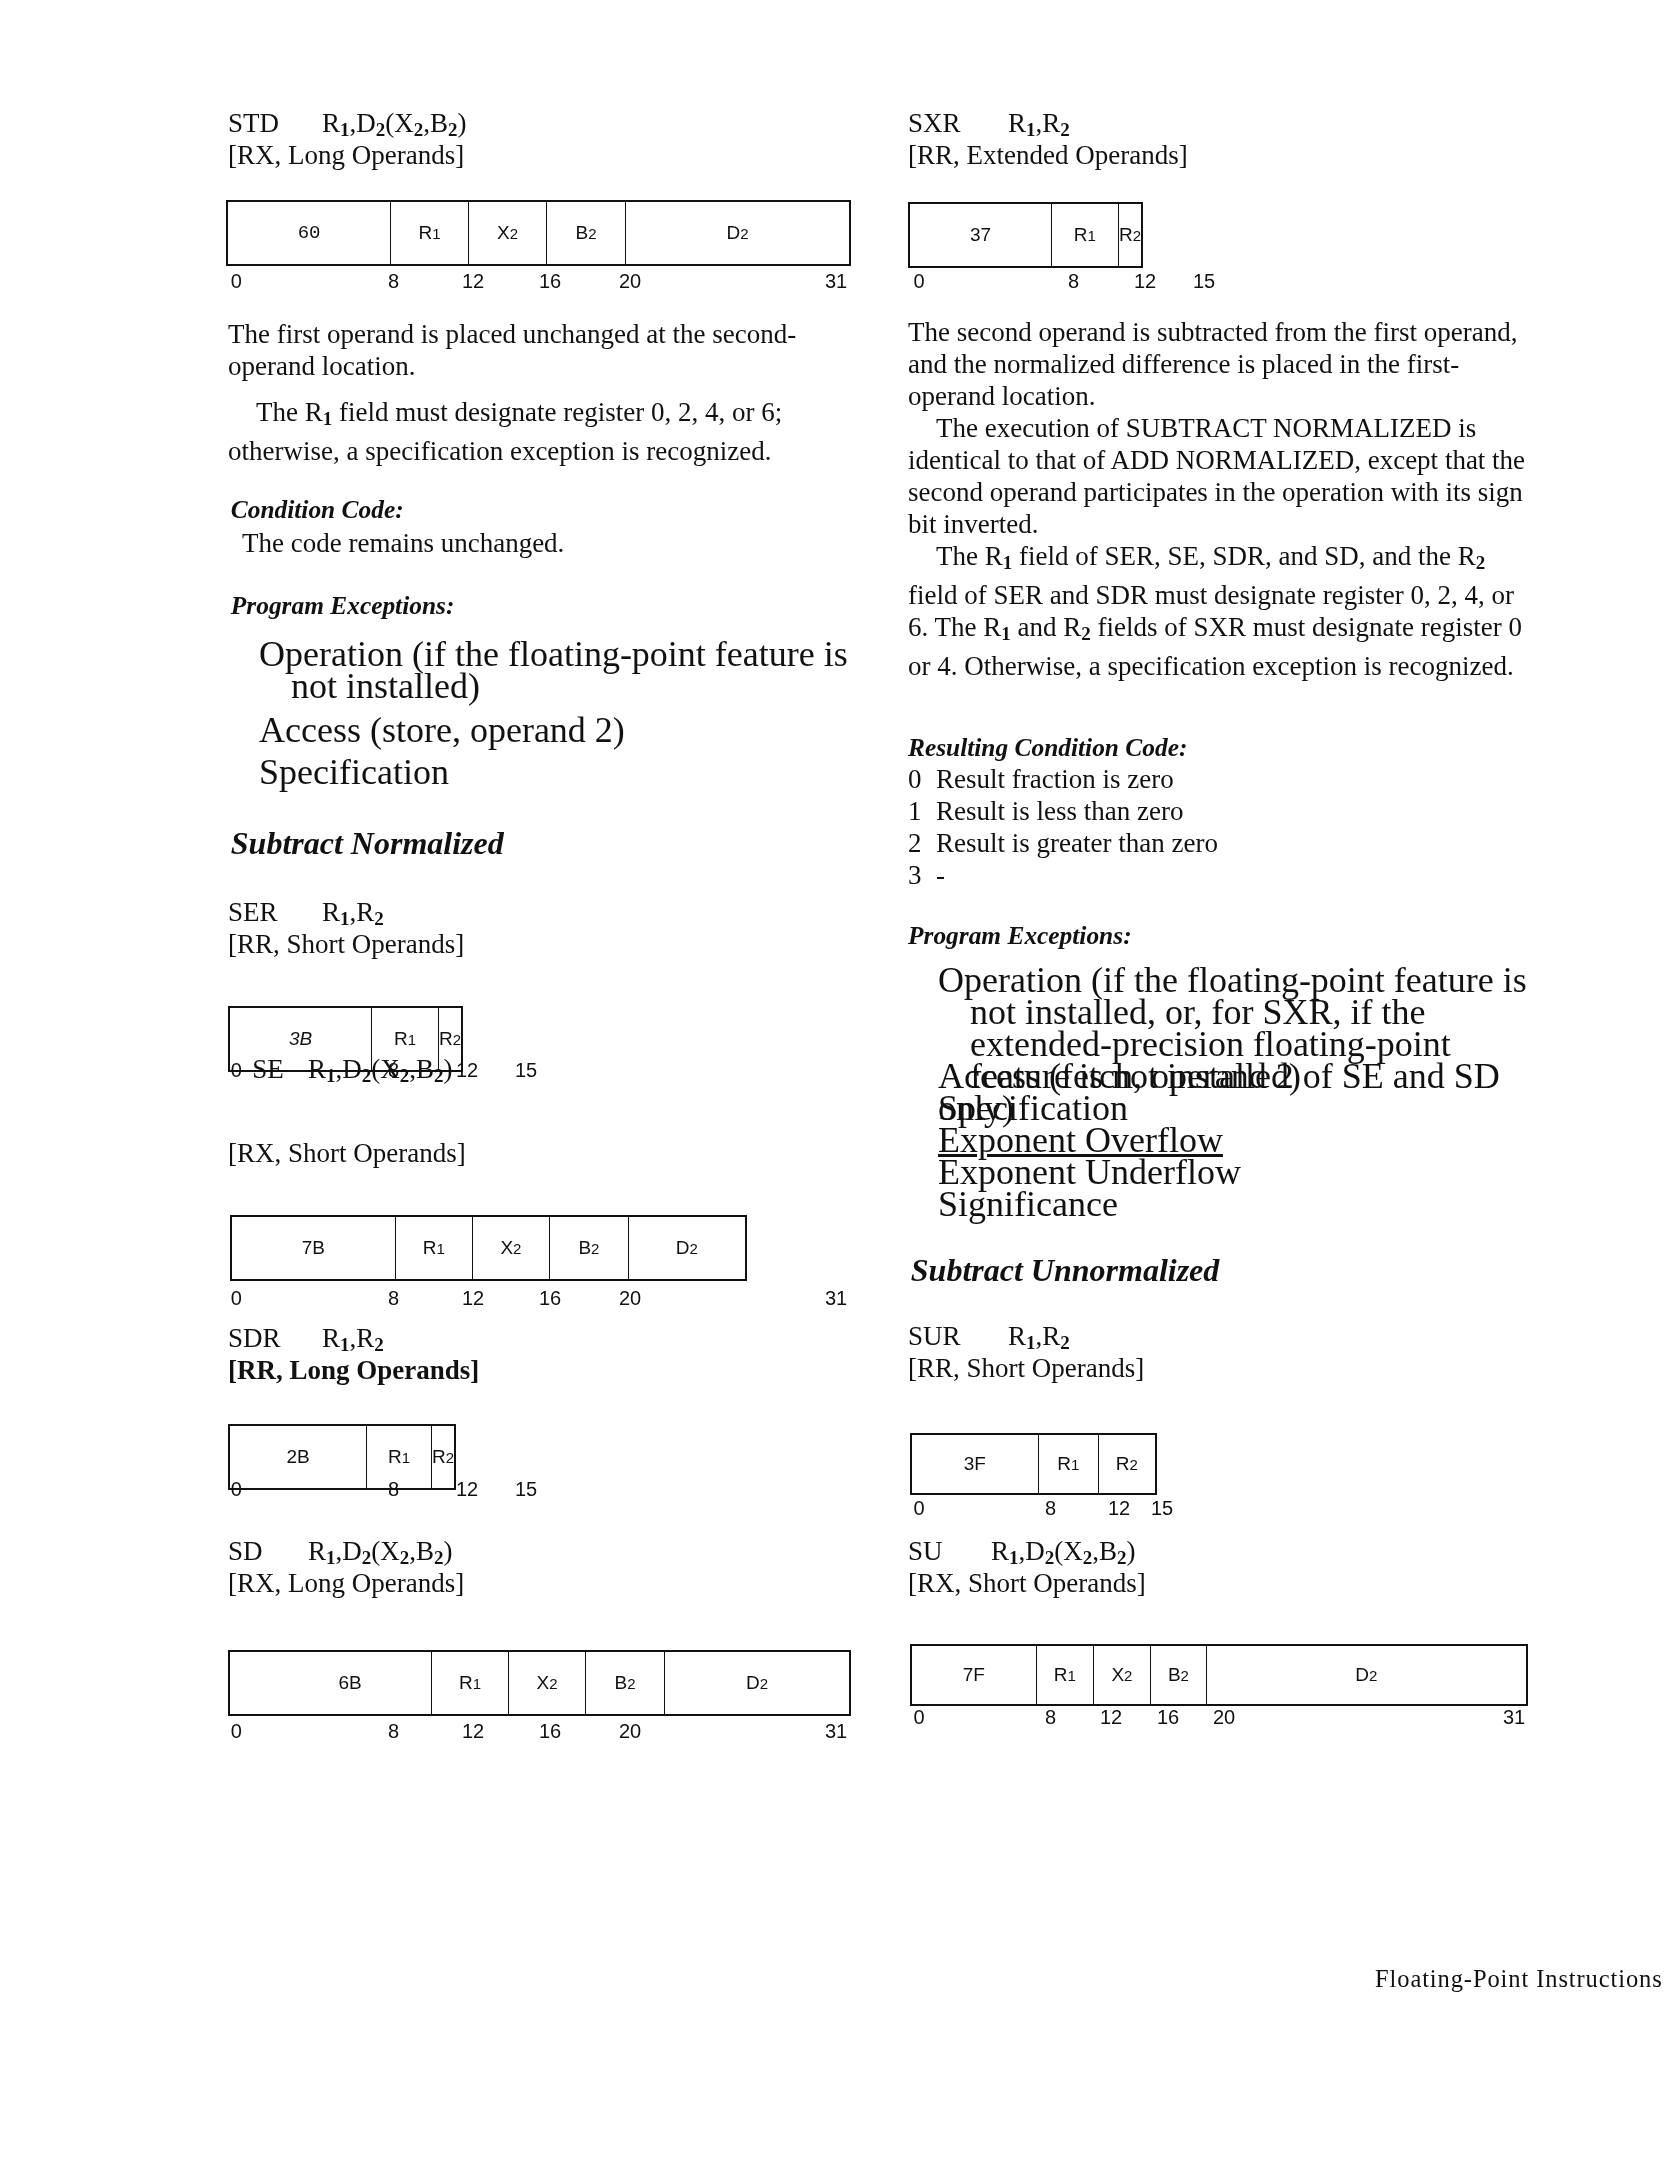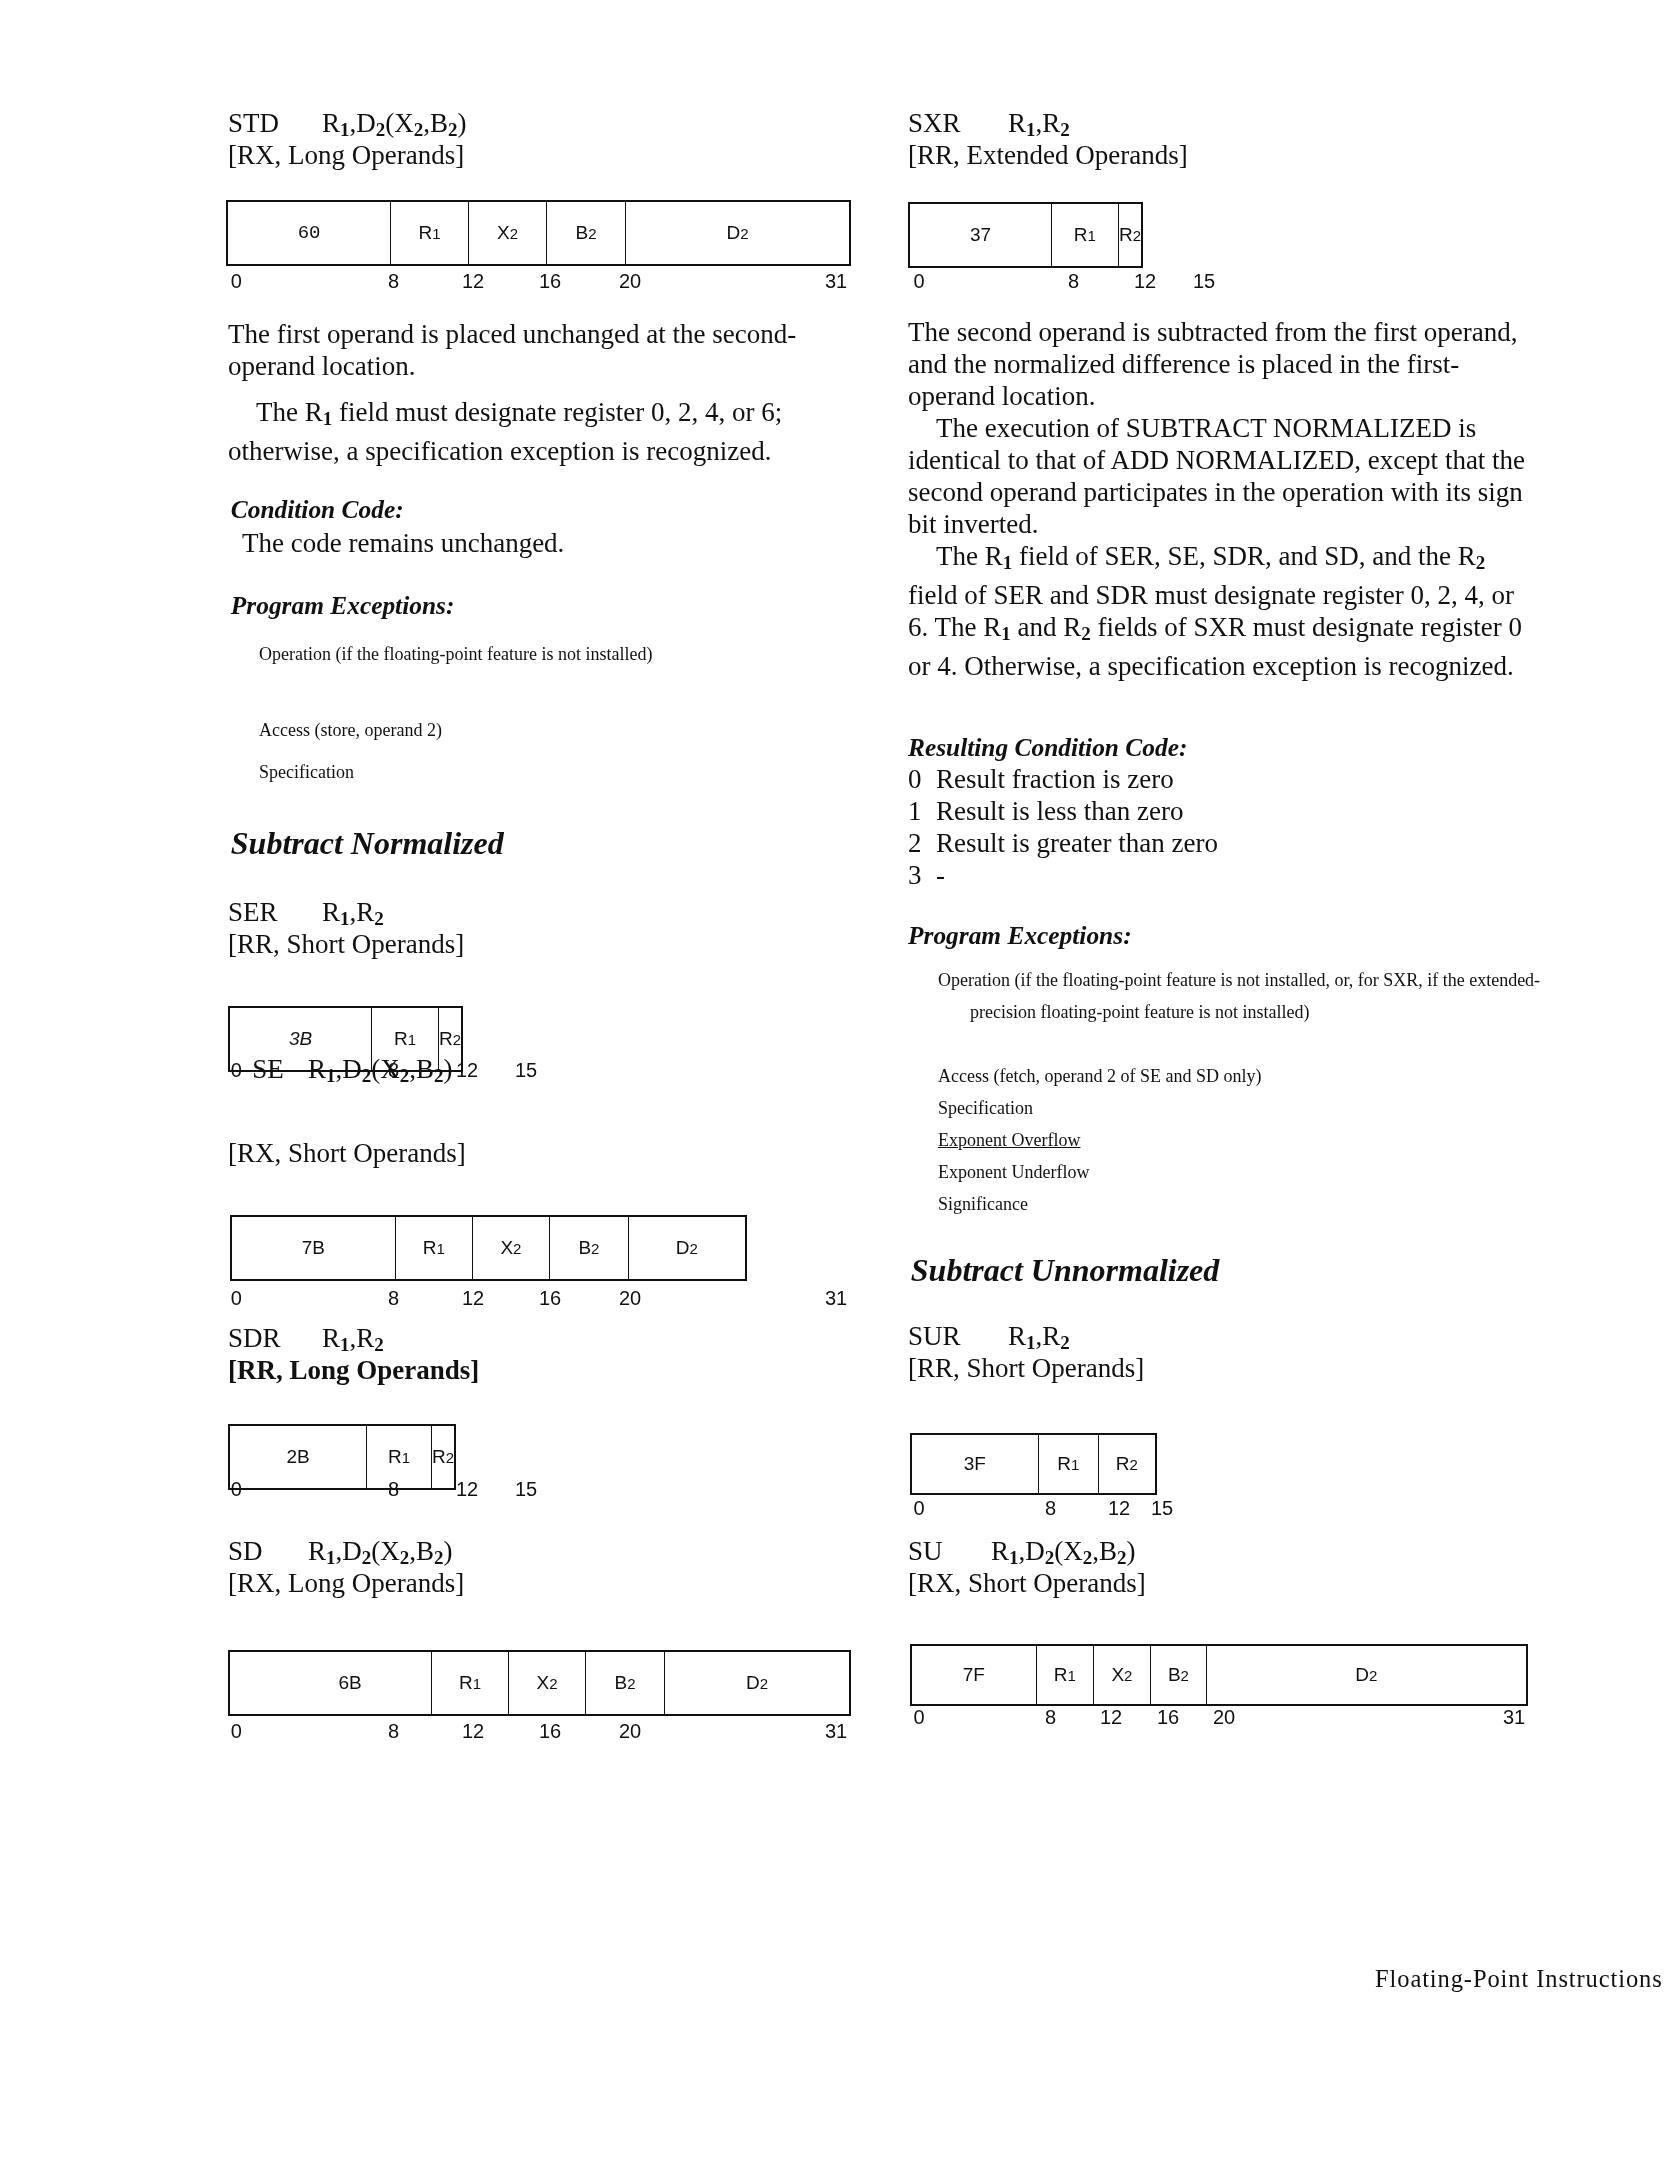--- a/index.html
+++ b/index.html
@@ -16,21 +16,21 @@
          font-family: "Liberation Sans", sans-serif; font-size: 19px; }
   .fld:first-child { border-left: none; }
   .fld sub { font-size: 15px; vertical-align: -7.5px; }
   .bits { position: absolute; font-family: "Liberation Sans", sans-serif; font-size: 20px; }
   .bits span { position: absolute; top: 0; white-space: nowrap; }
   .para { position: absolute; font-size: 27px; line-height: 32px; }
   .para sub { font-size: 19px; vertical-align: -3.8px; font-weight: bold; }
   .ind { text-indent: 28px; }
   .hd { position: absolute; font-weight: bold; font-style: italic; font-size: 25.4px; white-space: nowrap; }
   .sect { position: absolute; font-weight: bold; font-style: italic; font-size: 32px; white-space: nowrap; }
-  .list-item { position: absolute; font-size: 18px; line-height: 32px; }
+  .list-item { position: absolute; font-size: 36px; line-height: 32px; }
   .hang { padding-left: 32px; text-indent: -32px; }
   .cc { position: absolute; font-size: 27px; line-height: 32px; white-space: nowrap; }
   .cc .n { display: inline-block; width: 28px; }
   .footer { position: absolute; left: 1375px; top: 1965px; font-size: 24.5px; letter-spacing: 0.9px; white-space: nowrap; }
 </style>
 </head>
 <body>
 
 <div class="col col-left">
 

